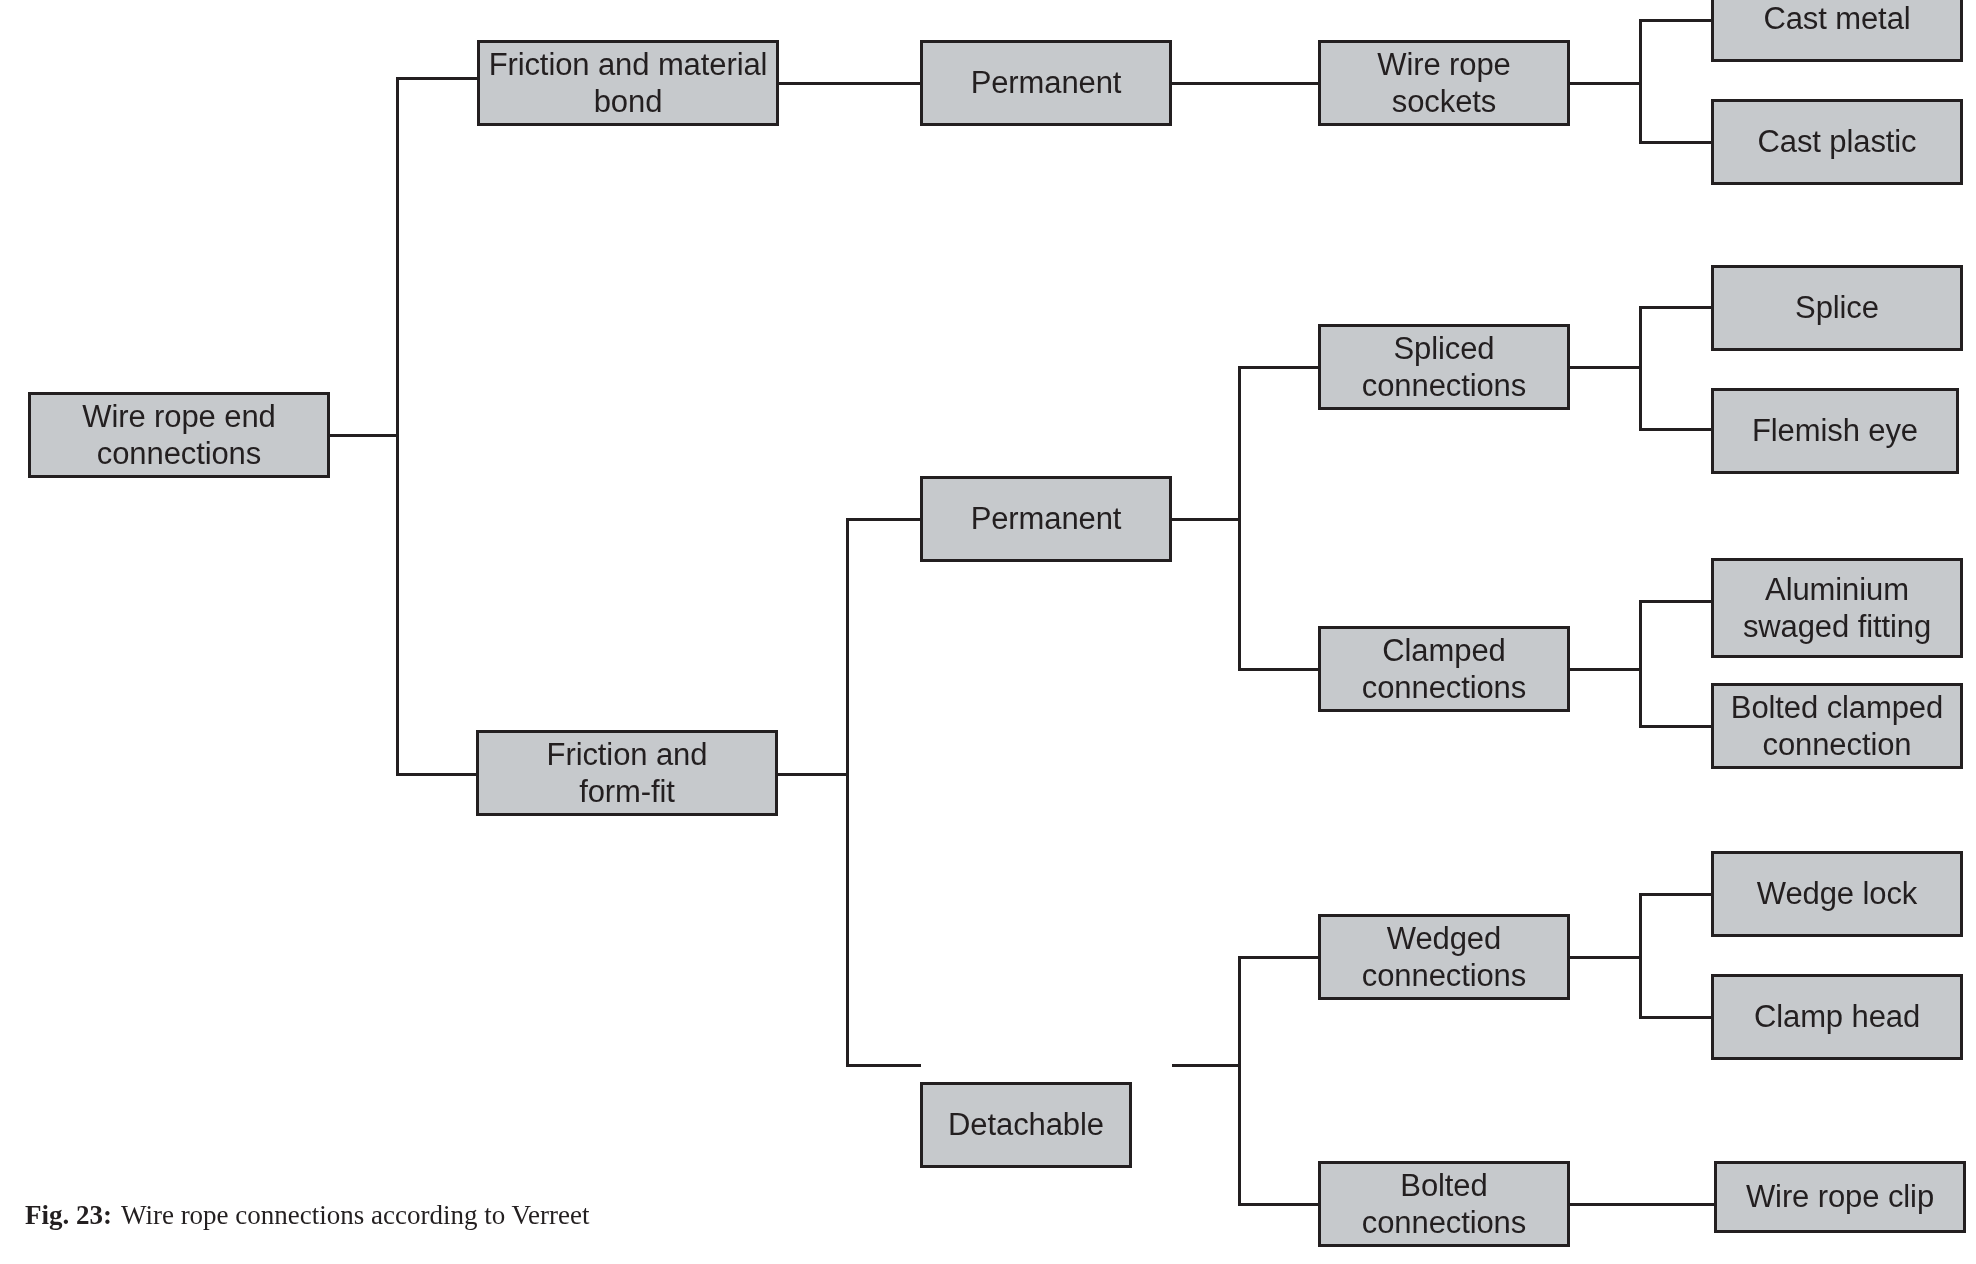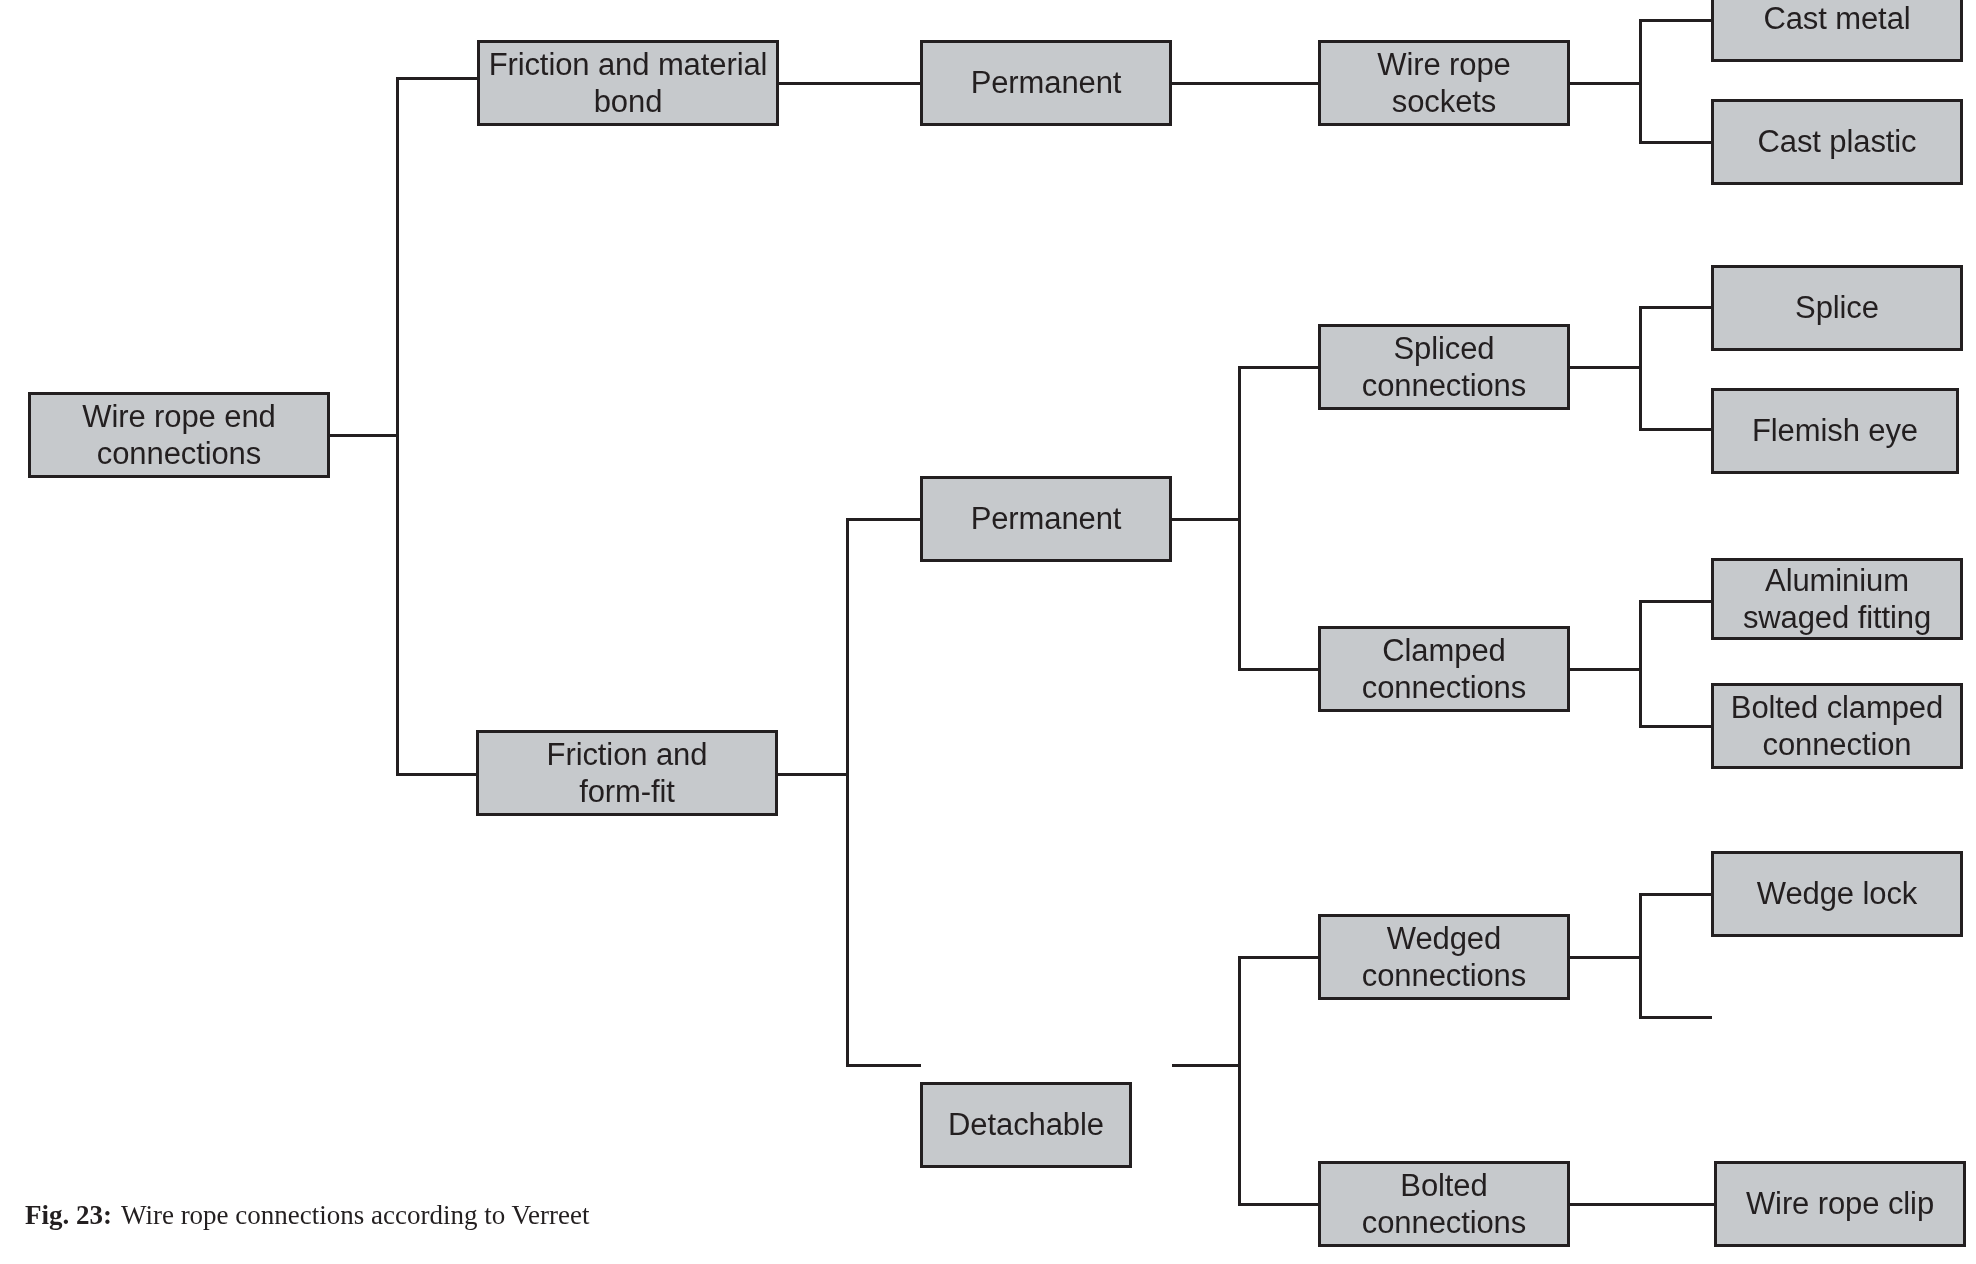--- a/index.html
+++ b/index.html
@@ -138,28 +138,29 @@
 connections</div>
 
   <div class="node" style="left:1711px; top:-24px; width:252px; height:86px;">Cast metal</div>
 
   <div class="node" style="left:1711px; top:99px; width:252px; height:86px;">Cast plastic</div>
 
   <div class="node" style="left:1711px; top:265px; width:252px; height:86px;text-align:center;">Splice</div>
 
   <div class="node" style="left:1711px; top:388px; width:248px; height:86px;">Flemish eye</div>
 
-  <div class="node" style="left:1711px; top:558px; width:252px; height:82px;">Aluminium
+  <div class="node" style="left:1711px; top:558px; width:252px; height:100px;">Aluminium
 swaged fitting</div>
 
   <div class="node" style="left:1711px; top:683px; width:252px; height:86px;">Bolted clamped
 connection</div>
 
   <div class="node" style="left:1711px; top:851px; width:252px; height:86px;">Wedge lock</div>
 
+  <div class="node" style="left:1711px; top:974px; width:252px; height:86px;">Clamp head</div>
 
-  <div class="node" style="left:1714px; top:1161px; width:252px; height:86px;">Wire rope clip</div>
+  <div class="node" style="left:1714px; top:1161px; width:252px; height:72px;">Wire rope clip</div>
 
   <div class="caption">
     <span class="fig-label">Fig. 23:</span><span class="fig-text">Wire rope connections according to Verreet</span>
   </div>
 
 </div>
 
 </body></html>

